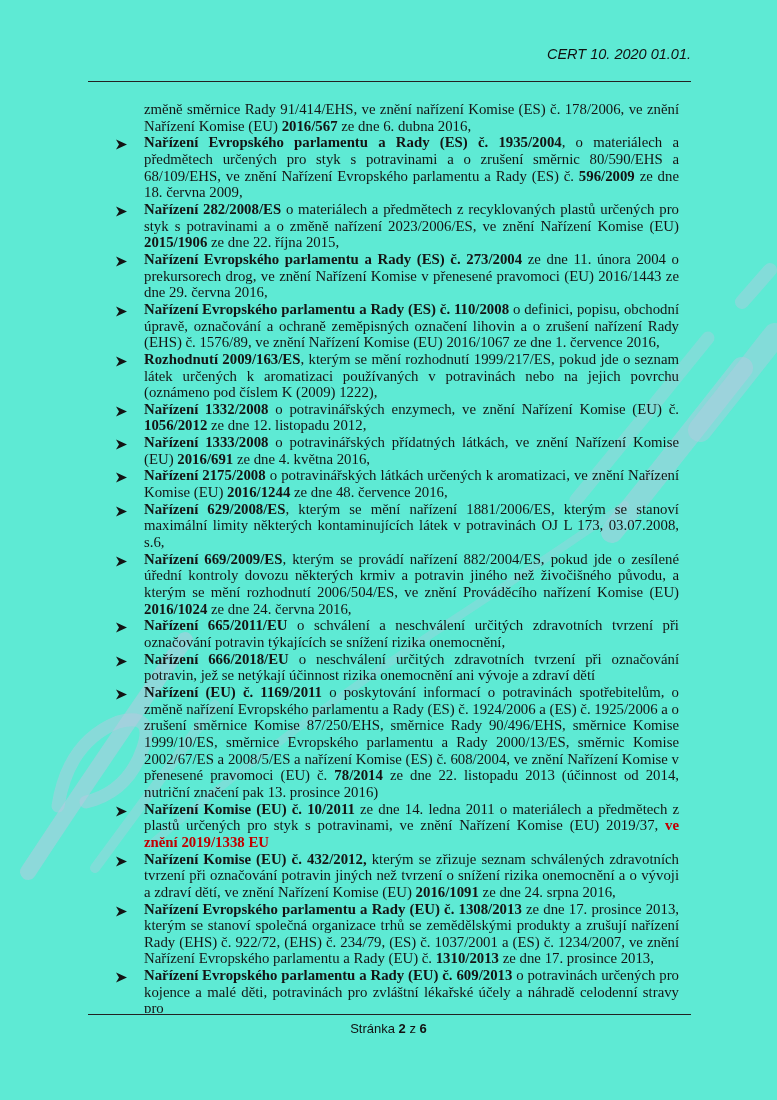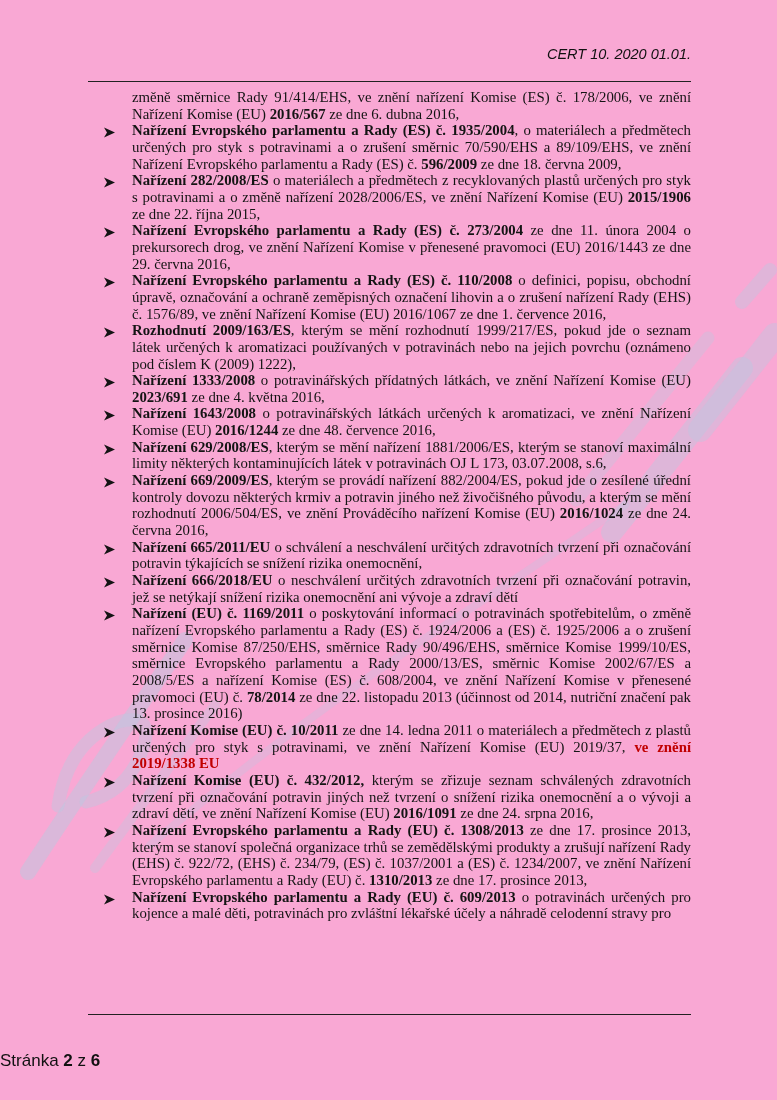--- a/index.html
+++ b/index.html
@@ -1,17 +1,17 @@
 <!DOCTYPE html>
 <html style="--accent-red: #c00000; --wm-color: #bcc8e0;"><head>
 <meta charset="utf-8">
 <style>
   html,body { margin:0; padding:0; background:#ffffff; }
   .page {
-    position:relative; width:777px; height:1100px; background:#f9a8d4;
+    position:relative; width:777px; height:1100px; background:#5eead4;
     overflow:hidden;
     font-family:"Liberation Serif","DejaVu Serif",serif;
     color:#141414;
   }
   
   .watermark { position:absolute; left:0; top:0; width:777px; height:1100px; z-index:0; pointer-events:none; }
   .wm-stroke { fill:none; stroke:var(--wm-color,#bcc8e0); stroke-linecap:round; stroke-linejoin:round; }
 
   
   .header-line {
@@ -23,41 +23,41 @@
     position:absolute; top:81px; left:88px; width:603px; height:0;
     border-top:1.4px solid #222; z-index:2;
   }
 
   
   .content {
     position:absolute; top:89px; left:88px; width:603px; height:924px;
     overflow:hidden; z-index:1;
   }
   ul.reg-list {
-    list-style:none; margin:0; padding:0;
+    list-style:none; margin:12px; padding:0;
     font-size:14.8px; line-height:16.65px; text-align:justify;
   }
   li.reg-item { position:relative; padding-left:44px; margin:0; }
   li.reg-item .marker {
     position:absolute; left:16px; top:3px; width:12px; height:11px;
     display:inline-block;
   }
   .seg-r { font-weight:normal; }
   .seg-b { font-weight:bold; }
   .seg-br { font-weight:bold; color:var(--accent-red,#c00000); }
 
   
   .footer-rule {
     position:absolute; top:1014px; left:88px; width:603px; height:0;
     border-top:1.4px solid #222; z-index:2;
   }
   .footer-line {
-    position:absolute; top:1051px; left:0; width:777px; text-align:left;
+    position:absolute; top:1021px; left:0; width:777px; text-align:center;
     font-family:"Liberation Sans","DejaVu Sans",sans-serif;
-    font-size:17px; color:#111; z-index:2;
+    font-size:13px; color:#111; z-index:2;
   }
   .footer-line .num { font-weight:bold; }
 </style>
 </head>
 <body>
 
 <div class="page">
 
   <svg class="watermark" viewBox="0 0 777 1100" xmlns="http://www.w3.org/2000/svg" aria-hidden="true">
     <path class="wm-stroke" d="M 28 872 Q 95 770 185 640" stroke-width="16" opacity="0.50"></path>
@@ -71,51 +71,54 @@
   </svg>
 
   <div class="header-line">CERT 10. 2020 01.01.</div>
   <div class="header-rule"></div>
 
   <div class="content">
     <ul class="reg-list">
         <li class="reg-item"><span class="seg-r">změně směrnice Rady 91/414/EHS, ve znění nařízení Komise (ES) č. 178/2006, ve znění Nařízení Komise (EU) </span><span class="seg-b">2016/567</span><span class="seg-r"> ze dne 6. dubna 2016,</span></li>
         <li class="reg-item"><span class="marker"><svg viewBox="0 0 12 11" width="12" height="11" xmlns="http://www.w3.org/2000/svg">
               <polygon points="0,0.5 11,5.5 0,10.5 3,5.5" fill="#141414"></polygon>
-            </svg></span><span class="seg-b">Nařízení Evropského parlamentu a Rady (ES) č. 1935/2004</span><span class="seg-r">, o materiálech a předmětech určených pro styk s potravinami a o zrušení směrnic 70/590/EHS a 89/109/EHS, ve znění Nařízení Evropského parlamentu a Rady (ES) č. </span><span class="seg-b">596/2009</span><span class="seg-r"> ze dne 18. června 2009,</span></li>
+            </svg></span><span class="seg-b">Nařízení Evropského parlamentu a Rady (ES) č. 1935/2004</span><span class="seg-r">, o materiálech a předmětech určených pro styk s potravinami a o zrušení směrnic 80/590/EHS a 68/109/EHS, ve znění Nařízení Evropského parlamentu a Rady (ES) č. </span><span class="seg-b">596/2009</span><span class="seg-r"> ze dne 18. června 2009,</span></li>
         <li class="reg-item"><span class="marker"><svg viewBox="0 0 12 11" width="12" height="11" xmlns="http://www.w3.org/2000/svg">
               <polygon points="0,0.5 11,5.5 0,10.5 3,5.5" fill="#141414"></polygon>
-            </svg></span><span class="seg-b">Nařízení 282/2008/ES</span><span class="seg-r"> o materiálech a předmětech z recyklovaných plastů určených pro styk s potravinami a o změně nařízení 2028/2006/ES, ve znění Nařízení Komise (EU) </span><span class="seg-b">2015/1906</span><span class="seg-r"> ze dne 22. října 2015,</span></li>
+            </svg></span><span class="seg-b">Nařízení 282/2008/ES</span><span class="seg-r"> o materiálech a předmětech z recyklovaných plastů určených pro styk s potravinami a o změně nařízení 2023/2006/ES, ve znění Nařízení Komise (EU) </span><span class="seg-b">2015/1906</span><span class="seg-r"> ze dne 22. října 2015,</span></li>
         <li class="reg-item"><span class="marker"><svg viewBox="0 0 12 11" width="12" height="11" xmlns="http://www.w3.org/2000/svg">
               <polygon points="0,0.5 11,5.5 0,10.5 3,5.5" fill="#141414"></polygon>
             </svg></span><span class="seg-b">Nařízení Evropského parlamentu a Rady (ES) č. 273/2004</span><span class="seg-r"> ze dne 11. února 2004 o prekursorech drog, ve znění Nařízení Komise v přenesené pravomoci (EU) 2016/1443 ze dne 29. června 2016,</span></li>
         <li class="reg-item"><span class="marker"><svg viewBox="0 0 12 11" width="12" height="11" xmlns="http://www.w3.org/2000/svg">
               <polygon points="0,0.5 11,5.5 0,10.5 3,5.5" fill="#141414"></polygon>
             </svg></span><span class="seg-b">Nařízení Evropského parlamentu a Rady (ES) č. 110/2008</span><span class="seg-r"> o definici, popisu, obchodní úpravě, označování a ochraně zeměpisných označení lihovin a o zrušení nařízení Rady (EHS) č. 1576/89, ve znění Nařízení Komise (EU) 2016/1067 ze dne 1. července 2016,</span></li>
         <li class="reg-item"><span class="marker"><svg viewBox="0 0 12 11" width="12" height="11" xmlns="http://www.w3.org/2000/svg">
               <polygon points="0,0.5 11,5.5 0,10.5 3,5.5" fill="#141414"></polygon>
             </svg></span><span class="seg-b">Rozhodnutí 2009/163/ES</span><span class="seg-r">, kterým se mění rozhodnutí 1999/217/ES, pokud jde o seznam látek určených k aromatizaci používaných v potravinách nebo na jejich povrchu (oznámeno pod číslem K (2009) 1222),</span></li>
         <li class="reg-item"><span class="marker"><svg viewBox="0 0 12 11" width="12" height="11" xmlns="http://www.w3.org/2000/svg">
               <polygon points="0,0.5 11,5.5 0,10.5 3,5.5" fill="#141414"></polygon>
-            </svg></span><span class="seg-b">Nařízení 1333/2008</span><span class="seg-r"> o potravinářských přídatných látkách, ve znění Nařízení Komise (EU) </span><span class="seg-b">2023/691</span><span class="seg-r"> ze dne 4. května 2016,</span></li>
+            </svg></span><span class="seg-b">Nařízení 1332/2008</span><span class="seg-r"> o potravinářských enzymech, ve znění Nařízení Komise (EU) č. </span><span class="seg-b">1056/2012</span><span class="seg-r"> ze dne 12. listopadu 2012,</span></li>
         <li class="reg-item"><span class="marker"><svg viewBox="0 0 12 11" width="12" height="11" xmlns="http://www.w3.org/2000/svg">
               <polygon points="0,0.5 11,5.5 0,10.5 3,5.5" fill="#141414"></polygon>
-            </svg></span><span class="seg-b">Nařízení 1643/2008</span><span class="seg-r"> o potravinářských látkách určených k aromatizaci, ve znění Nařízení Komise (EU) </span><span class="seg-b">2016/1244</span><span class="seg-r"> ze dne 48. července 2016,</span></li>
+            </svg></span><span class="seg-b">Nařízení 1333/2008</span><span class="seg-r"> o potravinářských přídatných látkách, ve znění Nařízení Komise (EU) </span><span class="seg-b">2016/691</span><span class="seg-r"> ze dne 4. května 2016,</span></li>
+        <li class="reg-item"><span class="marker"><svg viewBox="0 0 12 11" width="12" height="11" xmlns="http://www.w3.org/2000/svg">
+              <polygon points="0,0.5 11,5.5 0,10.5 3,5.5" fill="#141414"></polygon>
+            </svg></span><span class="seg-b">Nařízení 2175/2008</span><span class="seg-r"> o potravinářských látkách určených k aromatizaci, ve znění Nařízení Komise (EU) </span><span class="seg-b">2016/1244</span><span class="seg-r"> ze dne 48. července 2016,</span></li>
         <li class="reg-item"><span class="marker"><svg viewBox="0 0 12 11" width="12" height="11" xmlns="http://www.w3.org/2000/svg">
               <polygon points="0,0.5 11,5.5 0,10.5 3,5.5" fill="#141414"></polygon>
             </svg></span><span class="seg-b">Nařízení 629/2008/ES</span><span class="seg-r">, kterým se mění nařízení 1881/2006/ES, kterým se stanoví maximální limity některých kontaminujících látek v potravinách OJ L 173, 03.07.2008, s.6,</span></li>
         <li class="reg-item"><span class="marker"><svg viewBox="0 0 12 11" width="12" height="11" xmlns="http://www.w3.org/2000/svg">
               <polygon points="0,0.5 11,5.5 0,10.5 3,5.5" fill="#141414"></polygon>
             </svg></span><span class="seg-b">Nařízení 669/2009/ES</span><span class="seg-r">, kterým se provádí nařízení 882/2004/ES, pokud jde o zesílené úřední kontroly dovozu některých krmiv a potravin jiného než živočišného původu, a kterým se mění rozhodnutí 2006/504/ES, ve znění Prováděcího nařízení Komise (EU) </span><span class="seg-b">2016/1024</span><span class="seg-r"> ze dne 24. června 2016,</span></li>
         <li class="reg-item"><span class="marker"><svg viewBox="0 0 12 11" width="12" height="11" xmlns="http://www.w3.org/2000/svg">
               <polygon points="0,0.5 11,5.5 0,10.5 3,5.5" fill="#141414"></polygon>
             </svg></span><span class="seg-b">Nařízení 665/2011/EU</span><span class="seg-r"> o schválení a neschválení určitých zdravotních tvrzení při označování potravin týkajících se snížení rizika onemocnění,</span></li>
         <li class="reg-item"><span class="marker"><svg viewBox="0 0 12 11" width="12" height="11" xmlns="http://www.w3.org/2000/svg">
               <polygon points="0,0.5 11,5.5 0,10.5 3,5.5" fill="#141414"></polygon>
-            </svg></span><span class="seg-b">Nařízení 666/2018/EU</span><span class="seg-r"> o neschválení určitých zdravotních tvrzení při označování potravin, jež se netýkají snížení rizika onemocnění ani vývoje a zdraví dětí</span></li>
+            </svg></span><span class="seg-b">Nařízení 666/2018/EU</span><span class="seg-r"> o neschválení určitých zdravotních tvrzení při označování potravin, jež se netýkají účinnost rizika onemocnění ani vývoje a zdraví dětí</span></li>
         <li class="reg-item"><span class="marker"><svg viewBox="0 0 12 11" width="12" height="11" xmlns="http://www.w3.org/2000/svg">
               <polygon points="0,0.5 11,5.5 0,10.5 3,5.5" fill="#141414"></polygon>
             </svg></span><span class="seg-b">Nařízení (EU) č. 1169/2011</span><span class="seg-r"> o poskytování informací o potravinách spotřebitelům, o změně nařízení Evropského parlamentu a Rady (ES) č. 1924/2006 a (ES) č. 1925/2006 a o zrušení směrnice Komise 87/250/EHS, směrnice Rady 90/496/EHS, směrnice Komise 1999/10/ES, směrnice Evropského parlamentu a Rady 2000/13/ES, směrnic Komise 2002/67/ES a 2008/5/ES a nařízení Komise (ES) č. 608/2004, ve znění Nařízení Komise v přenesené pravomoci (EU) č. </span><span class="seg-b">78/2014</span><span class="seg-r"> ze dne 22. listopadu 2013 (účinnost od 2014, nutriční značení pak 13. prosince 2016)</span></li>
         <li class="reg-item"><span class="marker"><svg viewBox="0 0 12 11" width="12" height="11" xmlns="http://www.w3.org/2000/svg">
               <polygon points="0,0.5 11,5.5 0,10.5 3,5.5" fill="#141414"></polygon>
             </svg></span><span class="seg-b">Nařízení Komise (EU) č. 10/2011</span><span class="seg-r"> ze dne 14. ledna 2011 o materiálech a předmětech z plastů určených pro styk s potravinami, ve znění Nařízení Komise (EU) 2019/37, </span><span class="seg-br">ve znění 2019/1338 EU</span></li>
         <li class="reg-item"><span class="marker"><svg viewBox="0 0 12 11" width="12" height="11" xmlns="http://www.w3.org/2000/svg">
               <polygon points="0,0.5 11,5.5 0,10.5 3,5.5" fill="#141414"></polygon>
             </svg></span><span class="seg-b">Nařízení Komise (EU) č. 432/2012,</span><span class="seg-r"> kterým se zřizuje seznam schválených zdravotních tvrzení při označování potravin jiných než tvrzení o snížení rizika onemocnění a o vývoji a zdraví dětí, ve znění Nařízení Komise (EU) </span><span class="seg-b">2016/1091</span><span class="seg-r"> ze dne 24. srpna 2016,</span></li>
         <li class="reg-item"><span class="marker"><svg viewBox="0 0 12 11" width="12" height="11" xmlns="http://www.w3.org/2000/svg">

